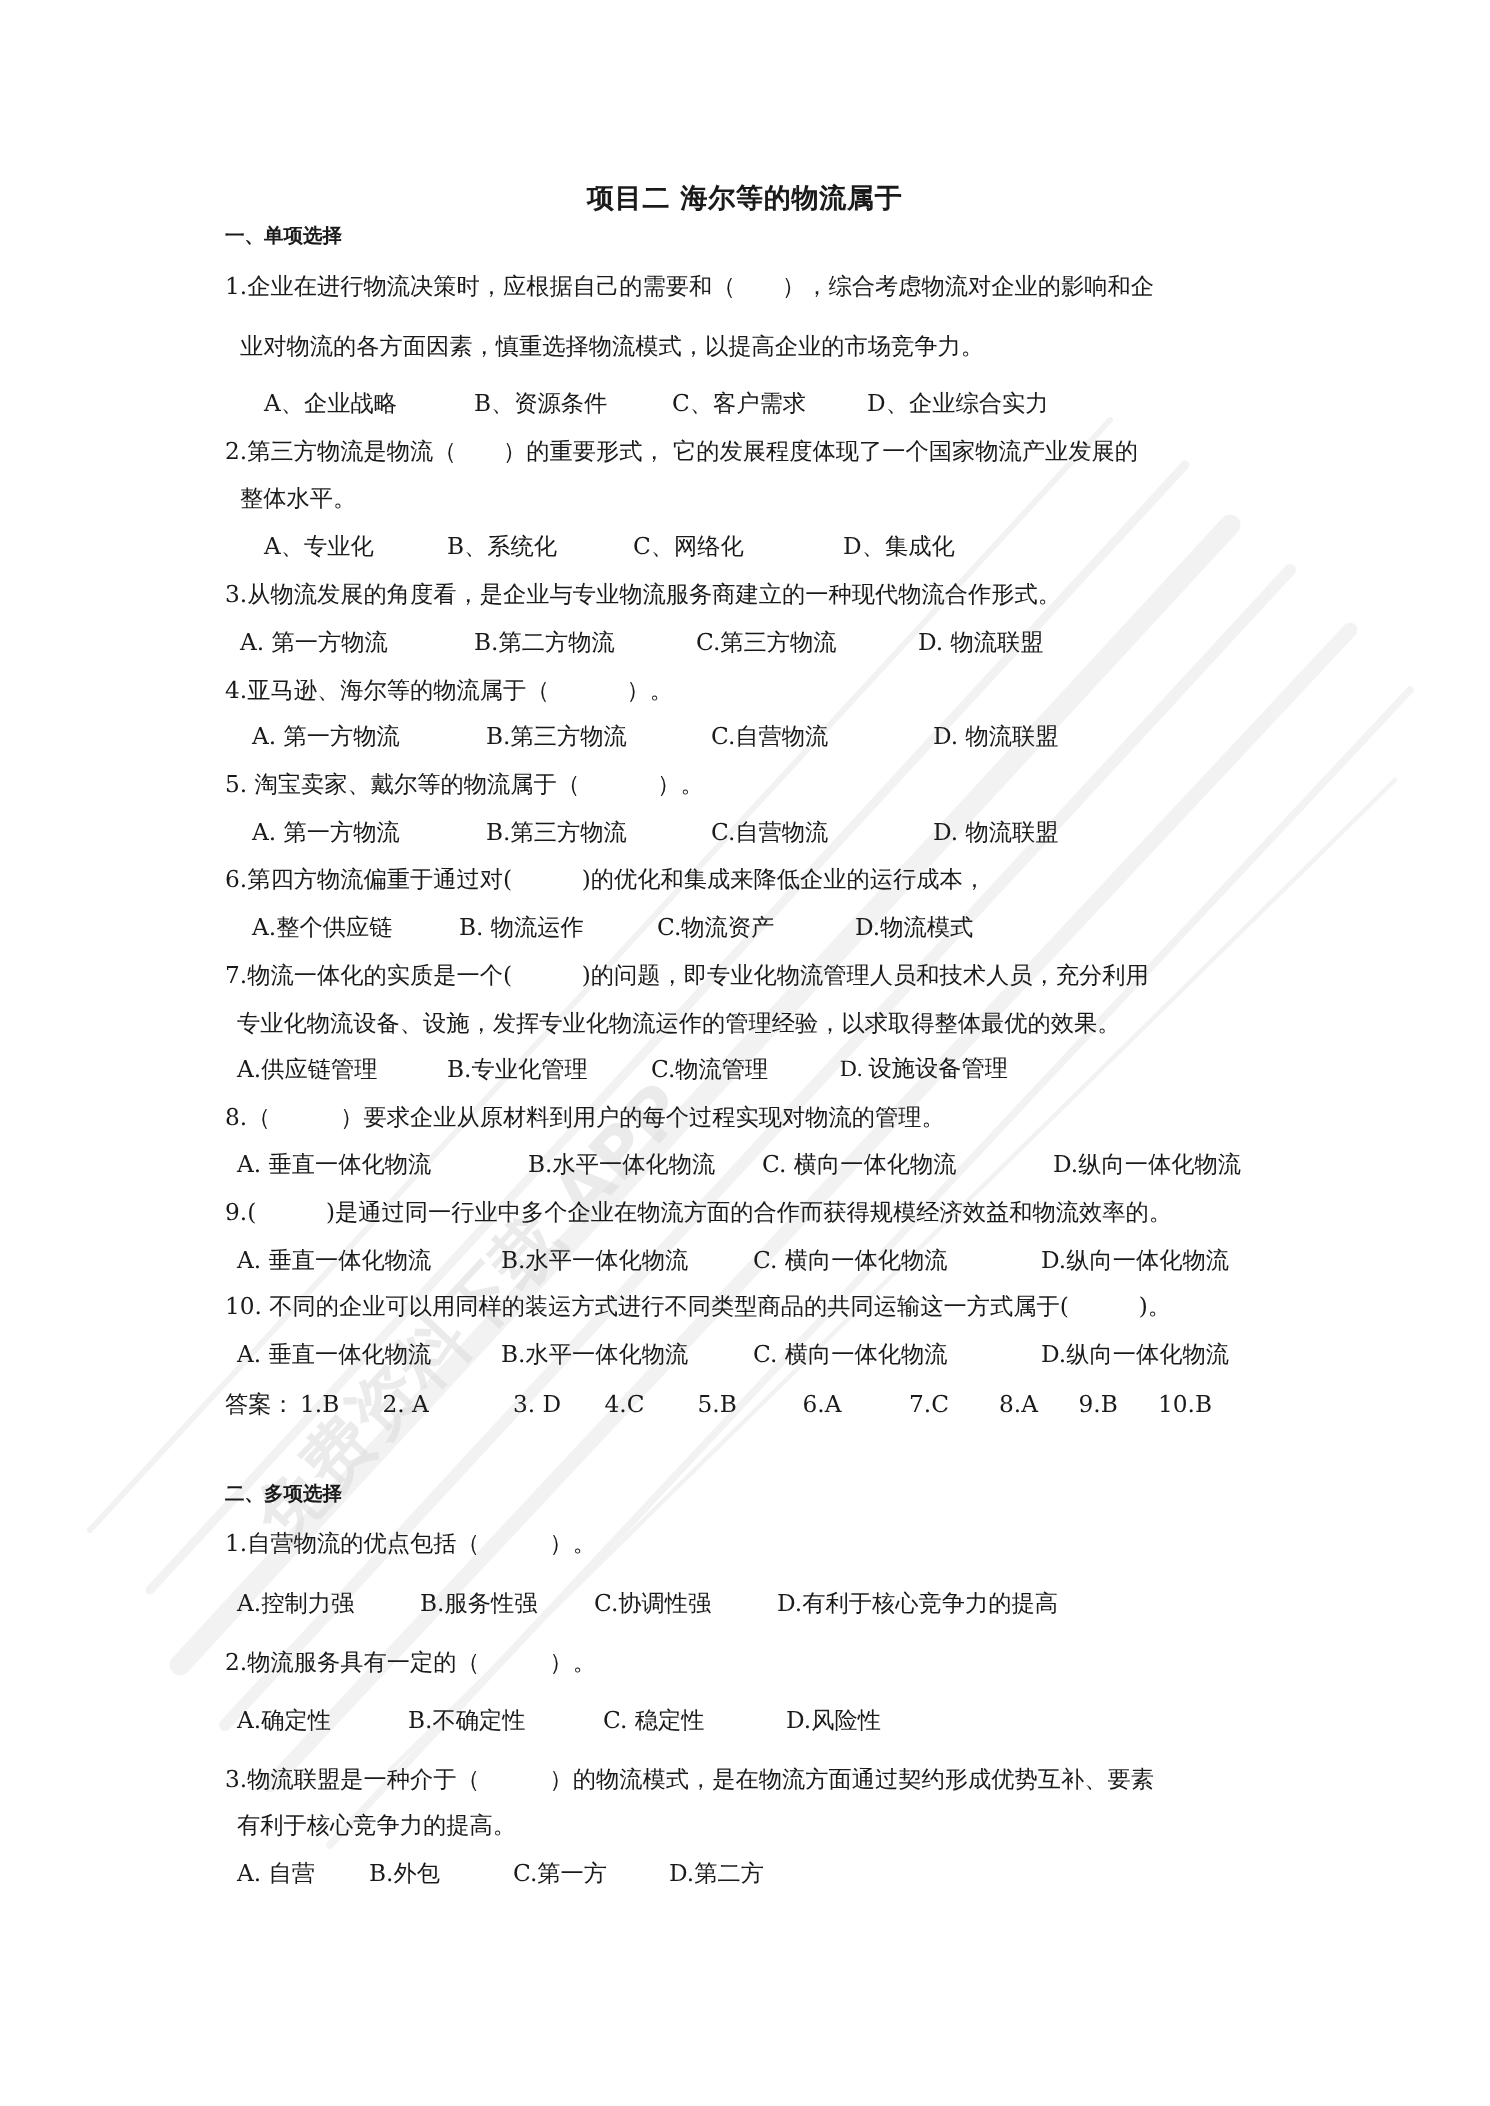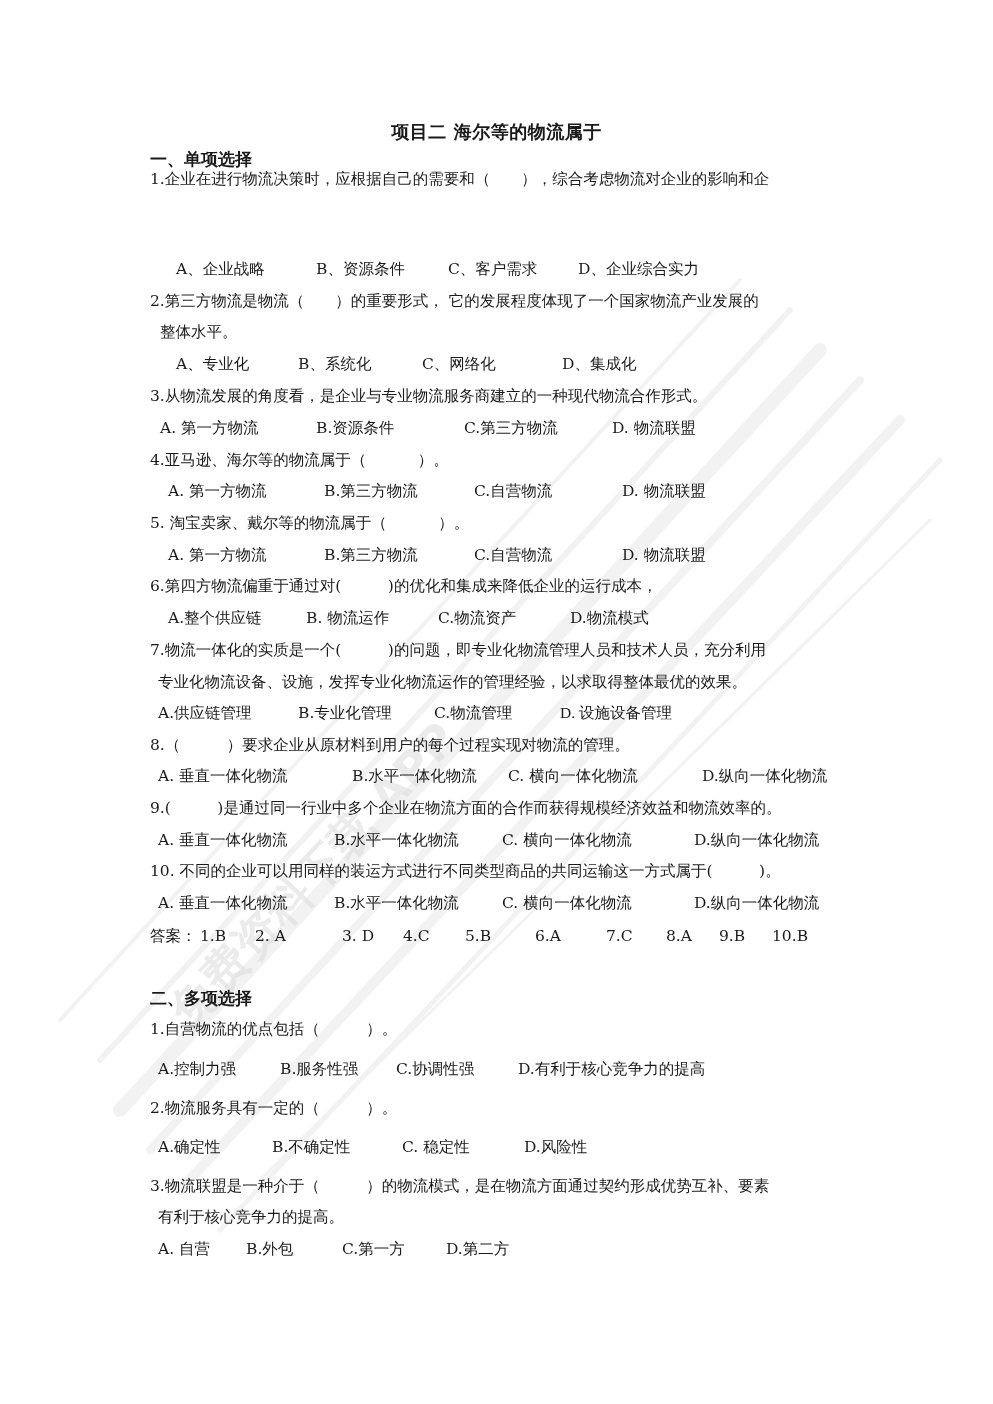--- a/index.html
+++ b/index.html
@@ -14,21 +14,21 @@
   }
   .page { position: absolute; left: 0; top: 0; width: 993px; height: 1404px; z-index: 1; }
   .title {
     position: absolute; left: 0; width: 993px; top: 120px; text-align: center;
     font-family: "DejaVu Sans", "Liberation Sans", sans-serif;
     font-weight: bold; font-size: 18px; letter-spacing: 0.5px;
   }
   .section {
     position: absolute; left: 150px;
     font-family: Liberation Sans, sans-serif;
-    font-weight: bold; font-size: 17px;
+    font-weight: bold; font-size: 13px;
   }
   .line { position: absolute; left: 150px; font-size: 15.5px; white-space: nowrap; line-height: 20px; }
   .opts { position: absolute; font-size: 15.5px; white-space: nowrap; line-height: 20px; }
   .opt { position: absolute; top: 0; white-space: nowrap; }
 </style>
 </head>
 <body>
 
 <svg class="watermark" viewBox="0 0 993 1404" xmlns="http://www.w3.org/2000/svg">
   <g opacity="0.45" stroke="#e4e4e4" stroke-linecap="round">
@@ -41,41 +41,42 @@
     <line x1="260" y1="1180" x2="930" y2="520" stroke-width="3"></line>
   </g>
   <text x="0" y="0" transform="translate(190,1030) rotate(-47)" font-size="46" font-weight="bold" fill="#dcdcdc" opacity="0.55" font-family="DejaVu Sans, sans-serif">免费资料下载 APP</text>
 </svg>
 
 <div class="page">
   <div class="title">项目二 海尔等的物流属于</div>
 
   <div class="section" style="top:148px;">一、单项选择</div>
 
-  <div class="line" style="top:169px;">1.企业在进行物流决策时，应根据自己的需要和（　　），综合考虑物流对企业的影响和企</div>
+  <div class="line" style="top:181px;">1.企业在进行物流决策时，应根据自己的需要和（　　），综合考虑物流对企业的影响和企</div>
+  <div class="line" style="top:221px; left:160px;">业对物流的各方面因素，慎重选择物流模式，以提高企业的市场竞争力。</div>
   <div class="opts" style="top:259px; left:176px;">
     <span class="opt" style="left:0;">A、企业战略</span>
     <span class="opt" style="left:140px;text-align:center;">B、资源条件</span>
     <span class="opt" style="left:272px;">C、客户需求</span>
     <span class="opt" style="left:402px;">D、企业综合实力</span>
   </div>
 
   <div class="line" style="top:291px;">2.第三方物流是物流（　　）的重要形式， 它的发展程度体现了一个国家物流产业发展的</div>
   <div class="line" style="top:322px; left:160px;">整体水平。</div>
   <div class="opts" style="top:354px; left:176px;">
     <span class="opt" style="left:0;">A、专业化</span>
     <span class="opt" style="left:122px;">B、系统化</span>
     <span class="opt" style="left:246px;">C、网络化</span>
     <span class="opt" style="left:386px;">D、集成化</span>
   </div>
 
   <div class="line" style="top:386px;">3.从物流发展的角度看，是企业与专业物流服务商建立的一种现代物流合作形式。</div>
   <div class="opts" style="top:418px; left:160px;">
     <span class="opt" style="left:0;">A. 第一方物流</span>
-    <span class="opt" style="left:156px;">B.资源条件</span>
+    <span class="opt" style="left:156px;">B.第二方物流</span>
     <span class="opt" style="left:304px;">C.第三方物流</span>
     <span class="opt" style="left:452px;">D. 物流联盟</span>
   </div>
 
   <div class="line" style="top:450px;">4.亚马逊、海尔等的物流属于（　　　 ）。</div>
   <div class="opts" style="top:481px; left:168px;">
     <span class="opt" style="left:0;">A. 第一方物流</span>
     <span class="opt" style="left:156px;">B.第三方物流</span>
     <span class="opt" style="left:306px;">C.自营物流</span>
     <span class="opt" style="left:454px;">D. 物流联盟</span>

